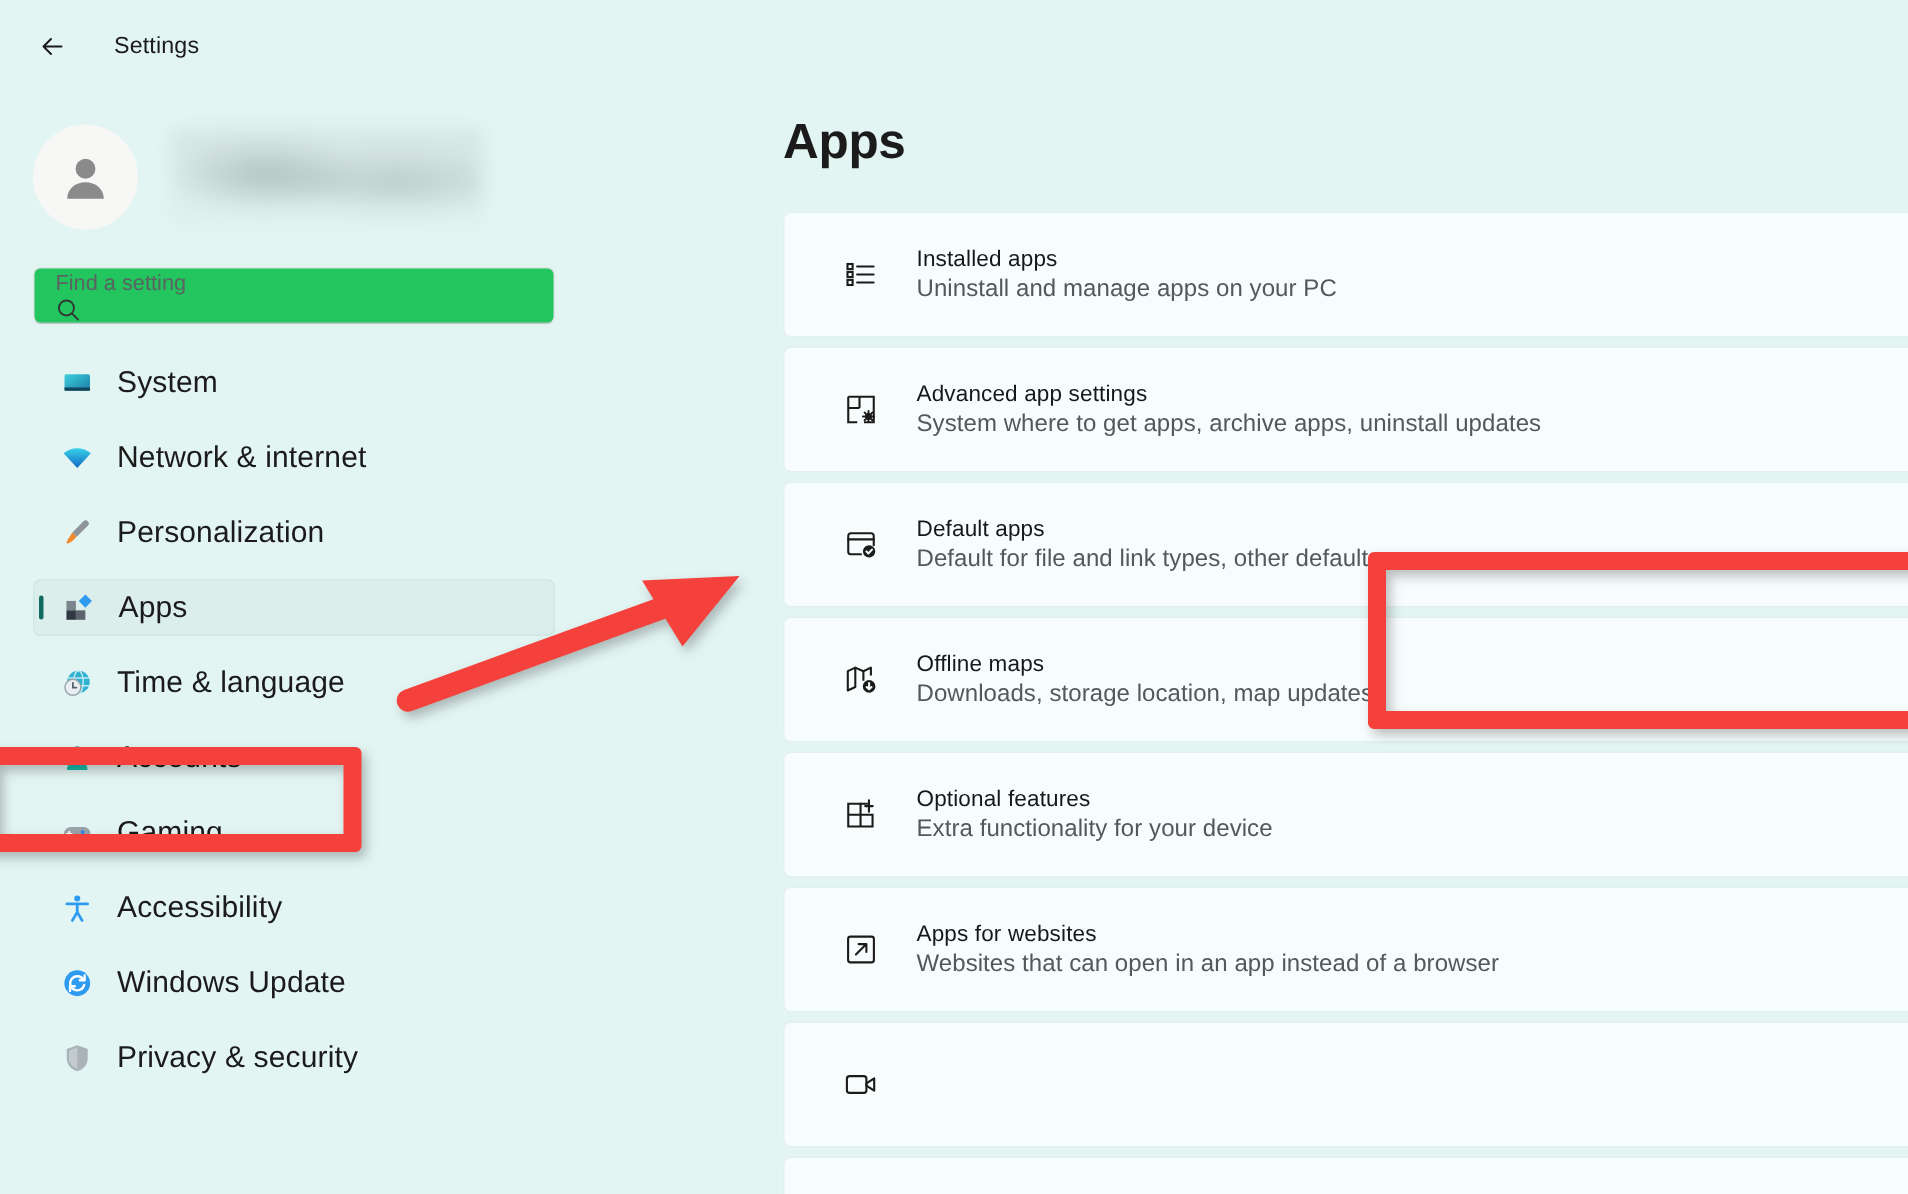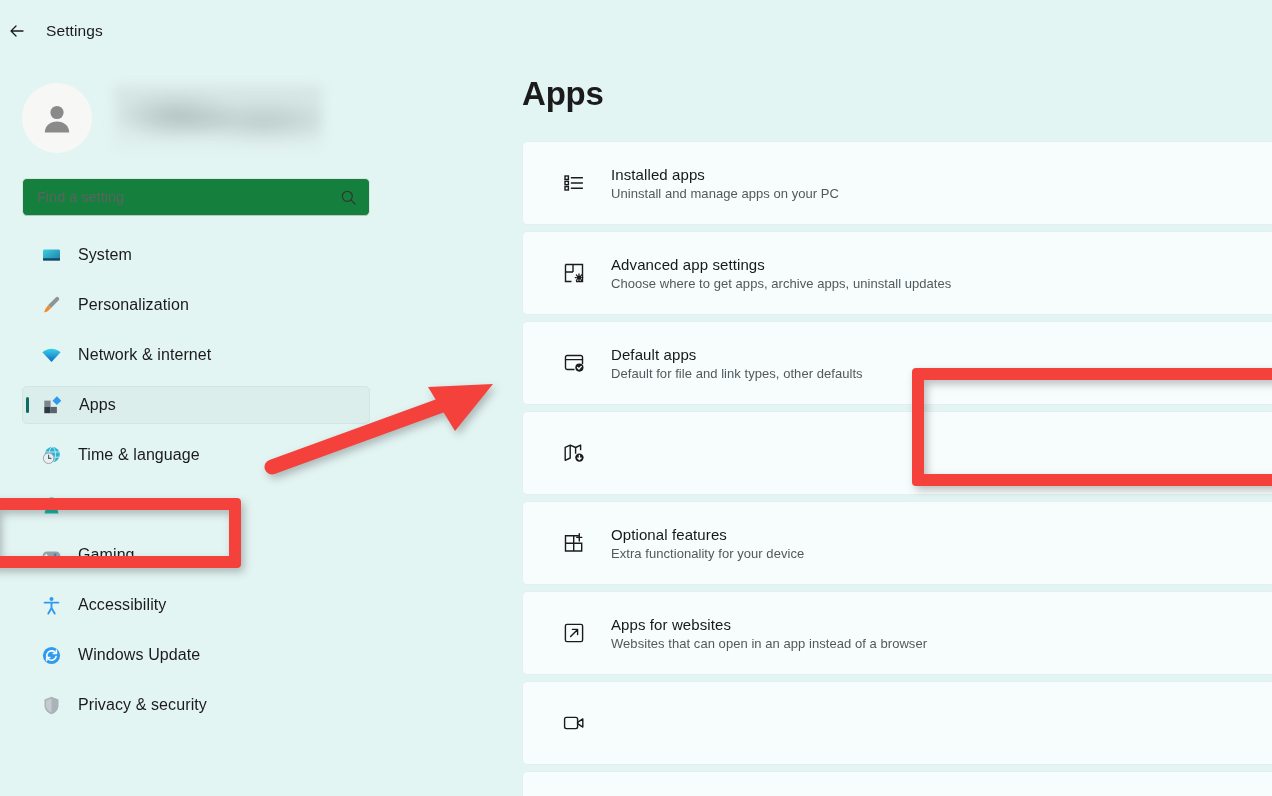--- a/index.html
+++ b/index.html
@@ -16,21 +16,22 @@
     color: #1b1b1b;
     position: relative;
     -webkit-font-smoothing: antialiased;
   }
 
   
   .titlebar {
     height: 62px;
     display: flex;
     align-items: center;
-    gap: 12px;
+    padding-left: 18px;
+    gap: 24px;
     text-align: center;
   }
   .back-btn {
     width: 34px; height: 34px;
     display: flex; align-items: center; justify-content: center;
     border-radius: 5px;
     color: #1b1b1b;
   }
   .back-btn svg { display: block; }
   .app-title {
@@ -73,27 +74,27 @@
       radial-gradient(ellipse 90px 34px at 30% 48%, rgba(120,135,135,.40), rgba(120,135,135,0) 72%),
       radial-gradient(ellipse 120px 30px at 72% 55%, rgba(125,140,140,.33), rgba(125,140,140,0) 75%),
       linear-gradient(180deg, rgba(200,215,213,.55), rgba(215,230,228,.30));
     filter: blur(6px);
   }
 
   .search-wrap {
     margin-top: 12px;
     width: 348px;
     height: 38px;
-    background: #15803d;
+    background: #22c55e;
     border: 1px solid #dbe4e3;
     border-bottom: 1.6px solid #b9c6c5;
     border-radius: 5px;
     display: flex;
-    align-items: center;
     padding: 0 12px 0 14px;
+    flex-direction: column;
   }
   .search-input {
     flex: 1;
     border: 0;
     outline: 0;
     background: transparent;
     font-family: inherit;
     font-size: 14.5px;
     color: #1b1b1b;
   }
@@ -124,21 +125,21 @@
     width: 3px; height: 16px;
     border-radius: 2px;
     background: #0f6b62;
   }
   .nav-icon {
     width: 22px; height: 22px;
     flex: none;
     display: flex; align-items: center; justify-content: center;
   }
   .nav-icon svg { display: block; }
-  .nav-label { font-size: 16px; color: #1b1b1b; letter-spacing: .1px; }
+  .nav-label { font-size: 20px; color: #1b1b1b; letter-spacing: .1px; }
 
   
   .main {
     flex: 1;
     padding-left: 118px;
     padding-right: 0;
     overflow: hidden;
     position: relative;
   }
   .page-title {
@@ -165,21 +166,21 @@
   .card.partial { height: 30px; }
   .card-icon {
     width: 26px; height: 26px;
     flex: none;
     display: flex; align-items: center; justify-content: center;
     color: #1b1b1b;
   }
   .card-icon svg { display: block; }
   .card-text { display: flex; flex-direction: column; gap: 3px; }
   .card-title { font-size: 15px; color: #15191a; letter-spacing: .1px; }
-  .card-sub { font-size: 13px; color: #515a5a; letter-spacing: .05px; }
+  .card-sub { font-size: 16px; color: #515a5a; letter-spacing: .05px; }
 
   
   .annot-rect {
     position: absolute;
     border: 12px solid #f5413c;
     border-radius: 4px;
     box-sizing: border-box;
     filter: drop-shadow(3px 4px 4px rgba(0,0,0,.25));
     pointer-events: none;
   }
@@ -252,42 +253,42 @@
             <rect x="2" y="13.3" width="17" height="2.2" fill="#14465e"></rect>
           </svg>
         </span>
         <span class="nav-label">System</span>
       </div>
 
 
       <div class="nav-item">
         <span class="nav-icon">
           <svg width="21" height="21" viewBox="0 0 21 21">
-            <path d="M17.6 2.6c.9.9.9 1.9.1 2.7l-7.6 7.6-2.9-2.9 7.6-7.6c.8-.8 1.9-.7 2.8.2z" fill="#8e9499"></path>
-            <path d="M7.2 10l2.9 2.9-2.6 2.6c-1 1-2.3 1.6-4.3 1.9.6-2 1-3.3 2-4.3z" fill="#f08a2e"></path>
-          </svg>
-        </span>
-        <span class="nav-label">Personalization</span>
-      </div>
-
-      <div class="nav-item">
-        <span class="nav-icon">
-          <svg width="21" height="21" viewBox="0 0 21 21">
             <defs>
                 <linearGradient id="gWifi" x1="0" y1="0" x2="0" y2="1">
               <stop offset="0" stop-color="#39d2e8"></stop>
                   <stop offset="1" stop-color="#1168c4"></stop>
                 </linearGradient>
               </defs>
             <path d="M1.4 7.2C4 5 7.2 3.8 10.5 3.8S17 5 19.6 7.2L10.5 17z" fill="url(#gWifi)"></path>
           </svg>
         </span>
         <span class="nav-label">Network &amp; internet</span>
       </div>
 
+      <div class="nav-item">
+        <span class="nav-icon">
+          <svg width="21" height="21" viewBox="0 0 21 21">
+            <path d="M17.6 2.6c.9.9.9 1.9.1 2.7l-7.6 7.6-2.9-2.9 7.6-7.6c.8-.8 1.9-.7 2.8.2z" fill="#8e9499"></path>
+            <path d="M7.2 10l2.9 2.9-2.6 2.6c-1 1-2.3 1.6-4.3 1.9.6-2 1-3.3 2-4.3z" fill="#f08a2e"></path>
+          </svg>
+        </span>
+        <span class="nav-label">Personalization</span>
+      </div>
+
       <div class="nav-item selected">
         <span class="nav-icon">
           <svg width="21" height="21" viewBox="0 0 21 21">
             <rect x="2.3" y="5.6" width="6.3" height="6.3" fill="#7b858c"></rect>
             <rect x="2.3" y="11.9" width="6.3" height="6.3" fill="#2f3740"></rect>
             <rect x="8.6" y="11.9" width="6.3" height="6.3" fill="#5b646c"></rect>
             <rect x="11.8" y="2.6" width="6.2" height="6.2" transform="rotate(45 14.9 5.7)" fill="#2e9bf0"></rect>
           </svg>
         </span>
         <span class="nav-label">Apps</span>
@@ -389,21 +390,21 @@
           <svg width="24" height="24" viewBox="0 0 24 24" fill="none" stroke="currentColor" stroke-width="1.4">
             <path d="M3.5 3.5h17v17h-6.5"></path>
             <path d="M3.5 3.5v17h6"></path>
             <path d="M11 3.5v7.5M3.5 11h7.5"></path>
             <circle cx="17" cy="16.6" r="2.4" fill="currentColor" stroke="none"></circle>
             <path d="M17 12.9v.9M17 19.4v.9M13.3 16.6h.9M19.8 16.6h.9M14.4 14l.6.6M19 18.6l.6.6M19.6 14l-.6.6M15 18.6l-.6.6" stroke-width="1.3" stroke-linecap="round"></path>
           </svg>
         </span>
         <span class="card-text">
           <span class="card-title">Advanced app settings</span>
-          <span class="card-sub">Choose where to get apps, archive apps, uninstall updates</span>
+          <span class="card-sub">System where to get apps, archive apps, uninstall updates</span>
         </span>
       </div>
 
       <div class="card">
         <span class="card-icon">
           <svg width="24" height="24" viewBox="0 0 24 24" fill="none" stroke="currentColor" stroke-width="1.4">
             <path d="M20.5 13V6.2a1.7 1.7 0 00-1.7-1.7H5.2a1.7 1.7 0 00-1.7 1.7v10.6a1.7 1.7 0 001.7 1.7h7.3"></path>
             <path d="M3.5 8.6h17" stroke-linecap="round"></path>
             <circle cx="17.4" cy="16.6" r="4.1" fill="currentColor" stroke="none"></circle>
             <path d="M15.6 16.6l1.3 1.4 2.4-2.6" stroke="#f7fcfc" stroke-width="1.4" stroke-linecap="round" stroke-linejoin="round"></path>
@@ -416,20 +417,24 @@
       </div>
 
       <div class="card">
         <span class="card-icon">
           <svg width="24" height="24" viewBox="0 0 24 24" fill="none" stroke="currentColor" stroke-width="1.4" stroke-linejoin="round">
             <path d="M3.2 6.4l5-2.3v12.9l-5 2.3zM8.2 4.1l5.4 2.4v6.3"></path>
             <path d="M13.6 6.5l5-2.4v5.2"></path>
             <circle cx="17.4" cy="16.6" r="4.2" fill="currentColor" stroke="none"></circle>
             <path d="M17.4 14.3v4.2M15.8 17l1.6 1.6 1.6-1.6" stroke="#f7fcfc" stroke-width="1.35" stroke-linecap="round"></path>
           </svg>
+        </span>
+        <span class="card-text">
+          <span class="card-title">Offline maps</span>
+          <span class="card-sub">Downloads, storage location, map updates</span>
         </span>
       </div>
 
       <div class="card">
         <span class="card-icon">
           <svg width="24" height="24" viewBox="0 0 24 24" fill="none" stroke="currentColor" stroke-width="1.4">
             <path d="M3.5 4.8h8.2v7.4H3.5zM3.5 12.2h8.2v7.8H3.5zM11.7 12.2h8v7.8h-8z"></path>
             <path d="M11.7 4.8h4.3M17.3 2.6v7.5M14.8 6.4h5" stroke-linecap="round"></path>
           </svg>
         </span>

